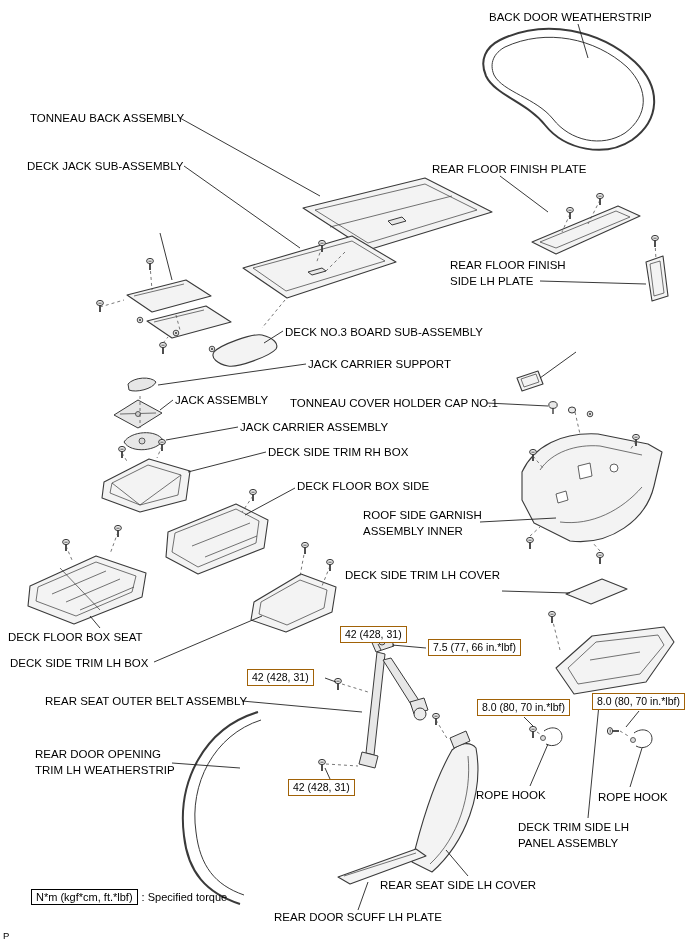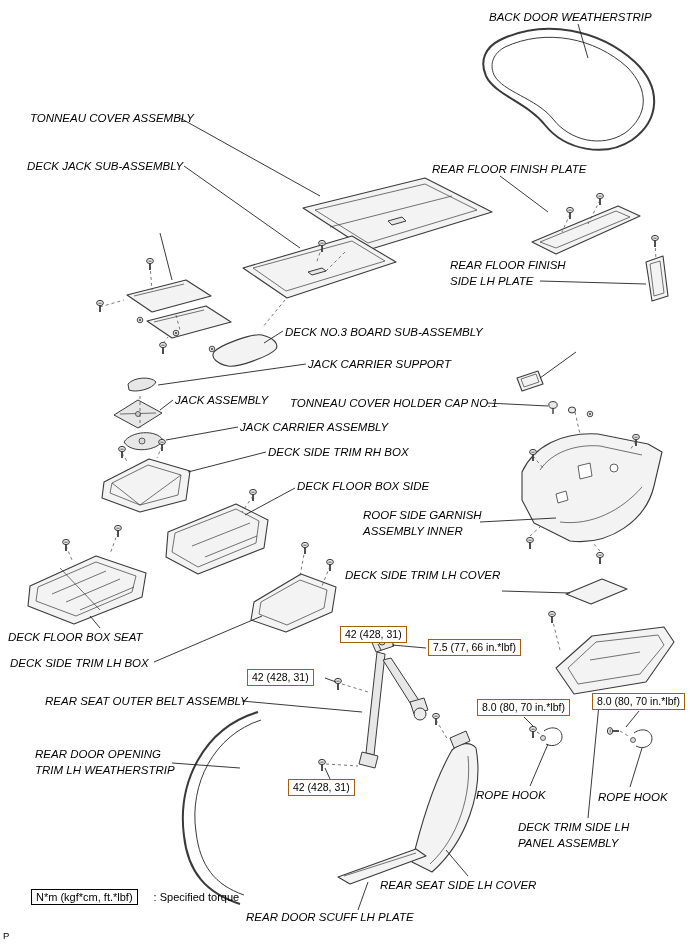--- a/index.html
+++ b/index.html
@@ -1,22 +1,22 @@
 <!DOCTYPE html>
 <html><head>
 <meta charset="utf-8">
 <style>
   html,body{margin:0;padding:0;background:#fff;}
   .page{position:relative;width:690px;height:952px;background:#fff;overflow:hidden;
         font-family:"Liberation Sans", sans-serif;color:#000;}
   .diagram-svg{position:absolute;left:0;top:0;}
-  .lbl{position:absolute;font-size:11.5px;line-height:1.35;white-space:pre-line;font-style:italic;}
+  .lbl{position:absolute;font-size:11.5px;line-height:1.35;white-space:pre-line;}
   .torque{position:absolute;font-size:10.5px;line-height:1.2;border:1px solid #a16207;
           padding:1px 4px;background:#fff;white-space:nowrap;}
-  .legend{position:absolute;left:7px;top:889px;font-size:11px;display:flex;align-items:center;gap:16px;padding-left:24px;}
+  .legend{position:absolute;left:7px;top:889px;font-size:11px;display:flex;align-items:center;gap:4px;padding-left:24px;}
   .legend-box{border:1px solid #000;padding:1px 4px;}
   .footer-code{position:absolute;left:3px;top:930px;font-size:9.5px;}
 </style>
 </head>
 <body>
 
 <div class="page">
 
   <svg class="diagram-svg" width="690" height="952" viewBox="0 0 690 952">
     <defs>
@@ -274,21 +274,21 @@
       <path class="dash" d="M575,412 L580,434"></path>
       <path class="dash" d="M342,684 L368,692"></path>
       <path class="dash" d="M436,720 L448,740"></path>
       <path class="dash" d="M326,764 L358,766"></path>
       <path class="dash" d="M537,732 L543,736"></path>
       <path class="dash" d="M620,731 L630,737"></path>
     </g>
   </svg>
 
   <div class="lbl" style="left:489px;top:10px">BACK DOOR WEATHERSTRIP</div>
-  <div class="lbl" style="left:30px;top:111px">TONNEAU COVER ASSEMBLY</div>
+  <div class="lbl" style="left:30px;top:111px">TONNEAU BACK ASSEMBLY</div>
   <div class="lbl" style="left:27px;top:159px">DECK JACK SUB-ASSEMBLY</div>
   <div class="lbl" style="left:432px;top:162px">REAR FLOOR FINISH PLATE</div>
   <div class="lbl" style="left:450px;top:258px">REAR FLOOR FINISH
 SIDE LH PLATE</div>
   <div class="lbl" style="left:285px;top:325px">DECK NO.3 BOARD SUB-ASSEMBLY</div>
   <div class="lbl" style="left:308px;top:357px">JACK CARRIER SUPPORT</div>
   <div class="lbl" style="left:175px;top:393px">JACK ASSEMBLY</div>
   <div class="lbl" style="left:290px;top:396px">TONNEAU COVER HOLDER CAP NO.1</div>
   <div class="lbl" style="left:240px;top:420px">JACK CARRIER ASSEMBLY</div>
   <div class="lbl" style="left:268px;top:445px">DECK SIDE TRIM RH BOX</div>
@@ -299,21 +299,21 @@
   <div class="lbl" style="left:8px;top:630px">DECK FLOOR BOX SEAT</div>
   <div class="lbl" style="left:10px;top:656px">DECK SIDE TRIM LH BOX</div>
   <div class="lbl" style="left:45px;top:694px">REAR SEAT OUTER BELT ASSEMBLY</div>
   <div class="lbl" style="left:35px;top:747px">REAR DOOR OPENING
 TRIM LH WEATHERSTRIP</div>
   <div class="lbl" style="left:476px;top:788px">ROPE HOOK</div>
   <div class="lbl" style="left:598px;top:790px">ROPE HOOK</div>
   <div class="lbl" style="left:518px;top:820px">DECK TRIM SIDE LH
 PANEL ASSEMBLY</div>
   <div class="lbl" style="left:380px;top:878px">REAR SEAT SIDE LH COVER</div>
-  <div class="lbl" style="left:246px;top:910px">REAR DOOR SCUFF LH PLATE</div>
+  <div class="lbl" style="left:274px;top:910px">REAR DOOR SCUFF LH PLATE</div>
 
   <div class="torque" style="left:340px;top:626px">42 (428, 31)</div>
   <div class="torque" style="left:247px;top:669px">42 (428, 31)</div>
   <div class="torque" style="left:288px;top:779px">42 (428, 31)</div>
   <div class="torque" style="left:428px;top:639px">7.5 (77, 66 in.*lbf)</div>
   <div class="torque" style="left:477px;top:699px">8.0 (80, 70 in.*lbf)</div>
   <div class="torque" style="left:592px;top:693px">8.0 (80, 70 in.*lbf)</div>
 
   <div class="legend">
     <span class="legend-box">N*m (kgf*cm, ft.*lbf)</span>

